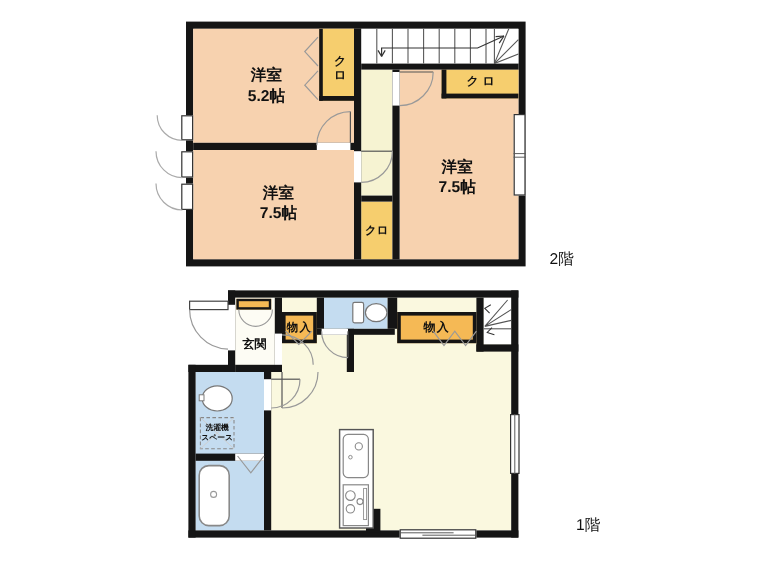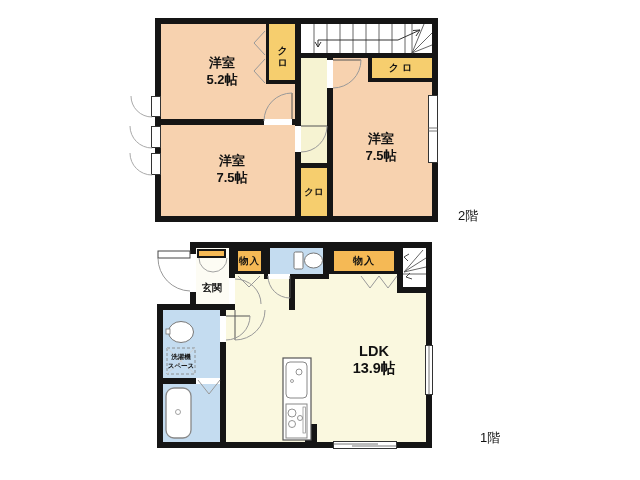--- a/index.html
+++ b/index.html
@@ -12,21 +12,21 @@
   .fill{position:absolute;}
   .peach{background:var(--room-peach);}
   .cream{background:var(--ldk-cream);}
   .hallc{background:var(--hall-cream);}
   .blue{background:var(--wet-blue);}
   .white{background:#fff;}
   .genkanw{background:var(--genkan-white);}
   .closet{position:absolute;background:var(--closet-yellow);box-sizing:border-box;
           display:flex;align-items:center;justify-content:center;font-weight:bold;font-size:10px;}
   .storage{position:absolute;background:var(--storage-orange);border:3px solid var(--wall);box-sizing:border-box;
-          display:flex;align-items:center;justify-content:center;font-weight:bold;font-size:10px;letter-spacing:1px;}
+          display:flex;align-items:center;justify-content:center;font-weight:bold;font-size:10px;letter-spacing:1px;margin-top:12px;}
   .win{position:absolute;background:#fff;border:1px solid #333;box-sizing:border-box;}
   .lbl{position:absolute;transform:translateX(-50%);text-align:center;white-space:nowrap;
        line-height:1.3;font-weight:bold;}
   .room-lbl{font-size:13px;}
   .ldk-lbl{font-size:14.5px;line-height:1.2;}
   .floor-lbl{position:absolute;font-size:13px;font-weight:normal;}
   .vtext{writing-mode:vertical-rl;text-orientation:upright;letter-spacing:2px;}
   .tiny{font-size:6.5px;line-height:1.35;font-weight:bold;}
   svg{position:absolute;left:0;top:0;pointer-events:none;}
 </style>
@@ -218,23 +218,19 @@
     <div>洋室</div>
     <div>7.5帖</div>
   </div>
   <div class="lbl room-lbl" style="left:381px;top:131px;">
     <div>洋室</div>
     <div>7.5帖</div>
   </div>
   <div class="floor-lbl" style="left:458px;top:207px;">2階</div>
 
   <div class="lbl" style="left:212px;top:281px;font-size:10px;">玄関</div>
-  <div class="lbl ldk-lbl" style="left:374px;top:343px;">
-    <div>LDK</div>
-    <div>13.9帖</div>
-  </div>
   <div class="lbl tiny" style="left:181px;top:353px;">
     <div>洗濯機</div>
     <div>スペース</div>
   </div>
   <div class="floor-lbl" style="left:480px;top:429px;">1階</div>
 
 </div>
 
 </body></html>

